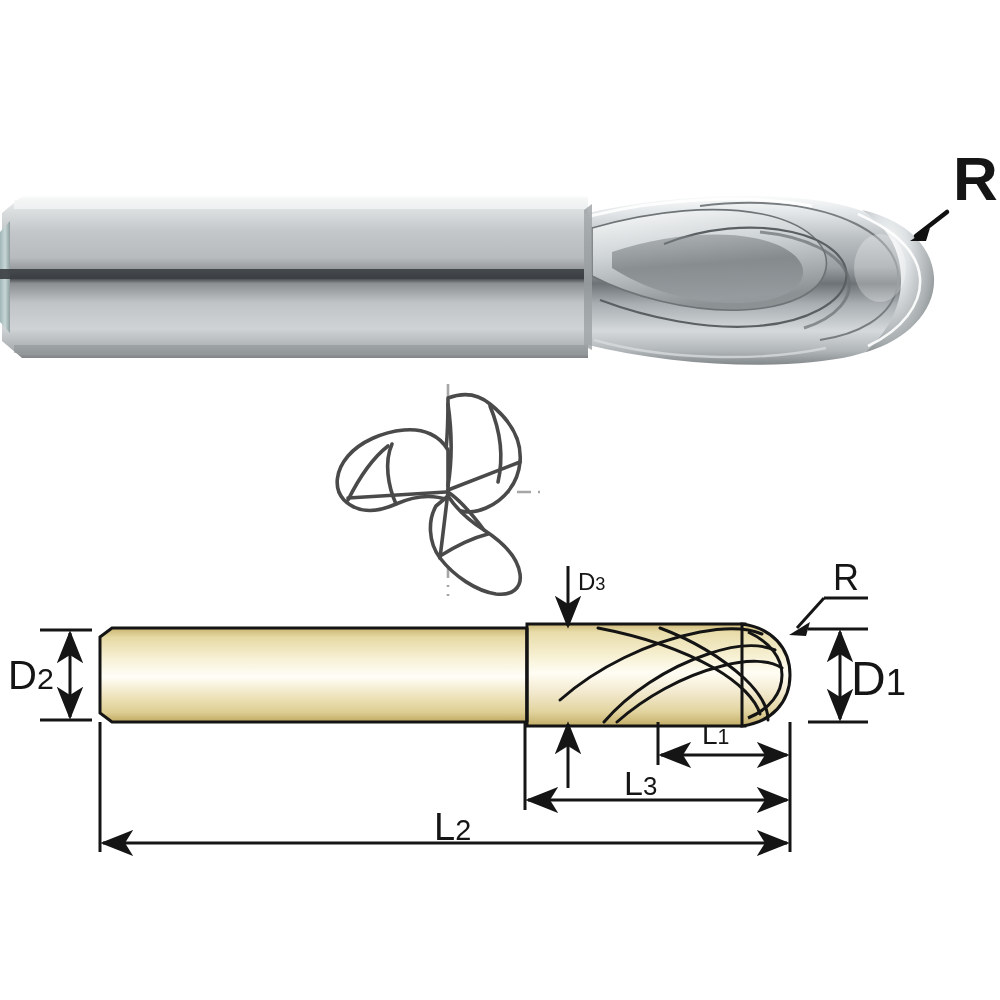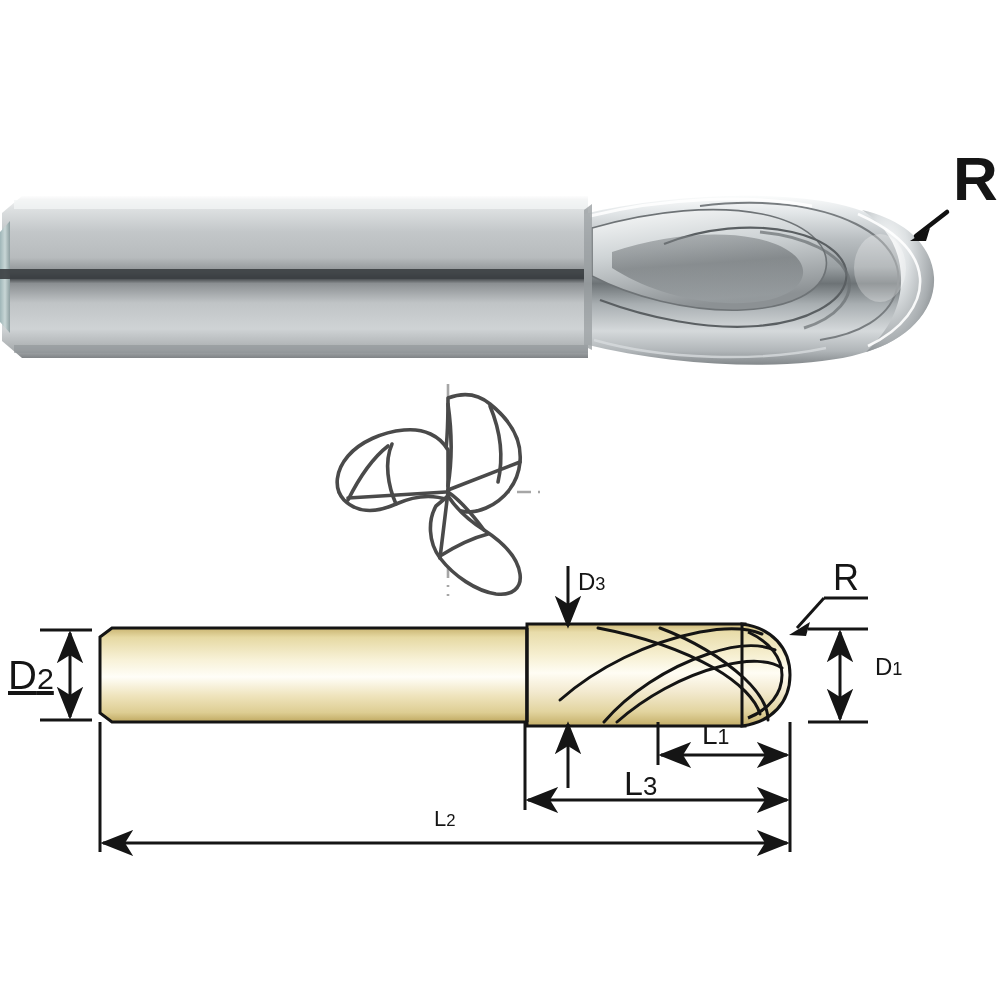--- a/index.html
+++ b/index.html
@@ -20,27 +20,27 @@
     white-space:nowrap;
     user-select:none;
   }
   .dimlabel .sub{font-size:0.76em;}
   #label-R-photo{
     font-weight:bold;
     font-size:62px;
     left:953px;top:148px;
     letter-spacing:-1px;
   }
-  #label-D2{font-size:40px;left:8px;top:655px;text-decoration:underline;}
+  #label-D2{font-size:40px;left:8px;top:655px;}
   #label-D3{font-size:24px;left:578px;top:570px;}
-  #label-D1{font-size:24px;left:851px;top:655px;margin-left:24px;}
+  #label-D1{font-size:48px;left:851px;top:655px;}
   #label-R-draw{font-size:36px;left:833px;top:560px;}
   #label-L1{font-size:28px;left:702px;top:721px;}
   #label-L3{font-size:34px;left:624px;top:766px;text-align:right;}
-  #label-L2{font-size:22px;left:434px;top:808px;}
+  #label-L2{font-size:38px;left:434px;top:808px;}
 </style>
 </head>
 <body>
 
 <div id="stage">
 
   <svg class="layer" viewBox="0 0 1000 1000">
     <defs>
       <linearGradient id="shankGrad" x1="0" y1="0" x2="0" y2="1">
         <stop offset="0.00" stop-color="#fdfdfd"></stop>

